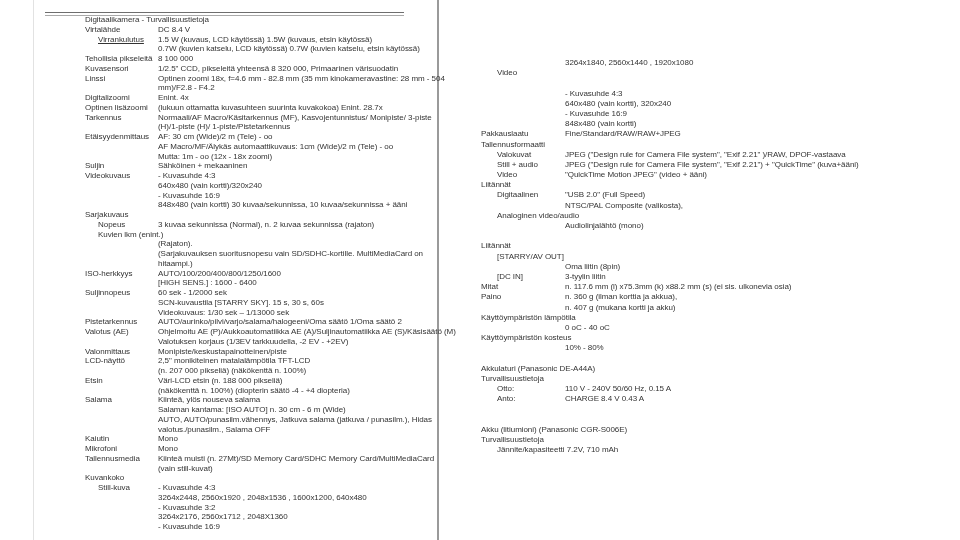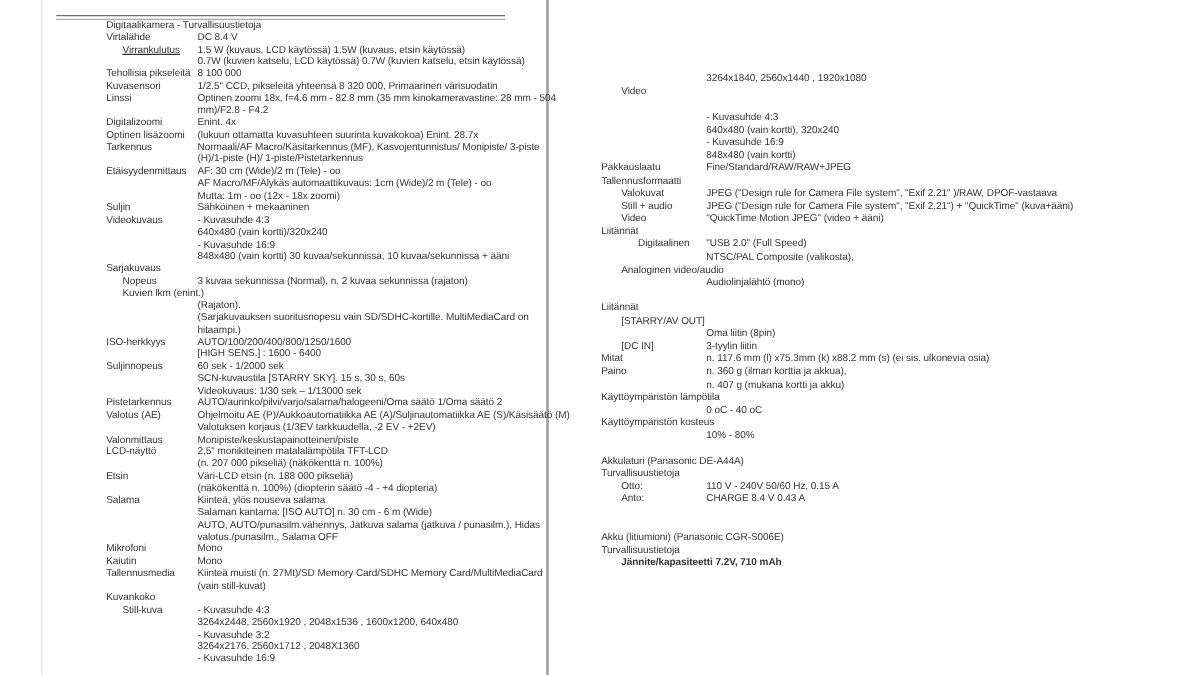--- a/index.html
+++ b/index.html
@@ -76,22 +76,22 @@
       <div class="ln"><span class="lbl col"></span><span class="val">Valotuksen korjaus (1/3EV tarkkuudella, -2 EV - +2EV)</span></div>
       <div class="ln"><span class="lbl col">Valonmittaus</span><span class="val">Monipiste/keskustapainotteinen/piste</span></div>
       <div class="ln"><span class="lbl col">LCD-näyttö</span><span class="val">2,5" monikiteinen matalalämpötila TFT-LCD</span></div>
       <div class="ln"><span class="lbl col"></span><span class="val">(n. 207 000 pikseliä) (näkökenttä n. 100%)</span></div>
       <div class="ln"><span class="lbl col">Etsin</span><span class="val">Väri-LCD etsin (n. 188 000 pikseliä)</span></div>
       <div class="ln"><span class="lbl col"></span><span class="val">(näkökenttä n. 100%) (diopterin säätö -4 - +4 diopteria)</span></div>
       <div class="ln"><span class="lbl col">Salama</span><span class="val">Kiinteä, ylös nouseva salama</span></div>
       <div class="ln"><span class="lbl col"></span><span class="val">Salaman kantama: [ISO AUTO] n. 30 cm - 6 m (Wide)</span></div>
       <div class="ln"><span class="lbl col"></span><span class="val">AUTO, AUTO/punasilm.vähennys, Jatkuva salama (jatkuva / punasilm.), Hidas</span></div>
       <div class="ln"><span class="lbl col"></span><span class="val">valotus./punasilm., Salama OFF</span></div>
+      <div class="ln"><span class="lbl col">Kaiutin</span><span class="val">Mono</span></div>
       <div class="ln"><span class="lbl col">Mikrofoni</span><span class="val">Mono</span></div>
-      <div class="ln"><span class="lbl col">Kaiutin</span><span class="val">Mono</span></div>
       <div class="ln"><span class="lbl col">Tallennusmedia</span><span class="val">Kiinteä muisti (n. 27Mt)/SD Memory Card/SDHC Memory Card/MultiMediaCard</span></div>
       <div class="ln"><span class="lbl col"></span><span class="val">(vain still-kuvat)</span></div>
       <div class="ln"><span class="lbl">Kuvankoko</span></div>
       <div class="ln"><span class="lbl col" style="padding-left: calc(var(--ind) * 1);">Still-kuva</span><span class="val">- Kuvasuhde 4:3</span></div>
       <div class="ln"><span class="lbl col"></span><span class="val">3264x2448, 2560x1920 , 2048x1536 , 1600x1200, 640x480</span></div>
       <div class="ln"><span class="lbl col"></span><span class="val">- Kuvasuhde 3:2</span></div>
       <div class="ln"><span class="lbl col"></span><span class="val">3264x2176, 2560x1712 , 2048X1360</span></div>
       <div class="ln"><span class="lbl col"></span><span class="val">- Kuvasuhde 16:9</span></div>
     </div>
   <div class="page page2">
@@ -101,21 +101,21 @@
       <div class="ln"><span class="lbl col"></span><span class="val">- Kuvasuhde 4:3</span></div>
       <div class="ln"><span class="lbl col"></span><span class="val">640x480  (vain kortti), 320x240</span></div>
       <div class="ln"><span class="lbl col"></span><span class="val">- Kuvasuhde 16:9</span></div>
       <div class="ln"><span class="lbl col"></span><span class="val">848x480 (vain kortti)</span></div>
       <div class="ln"><span class="lbl col">Pakkauslaatu</span><span class="val">Fine/Standard/RAW/RAW+JPEG</span></div>
       <div class="ln"><span class="lbl">Tallennusformaatti</span></div>
       <div class="ln"><span class="lbl col" style="padding-left: calc(var(--ind) * 1);">Valokuvat</span><span class="val">JPEG ("Design rule for Camera File system", "Exif 2.21" )/RAW, DPOF-vastaava</span></div>
       <div class="ln"><span class="lbl col" style="padding-left: calc(var(--ind) * 1);">Still + audio</span><span class="val">JPEG ("Design rule for Camera File system", "Exif 2.21") + "QuickTime" (kuva+ääni)</span></div>
       <div class="ln"><span class="lbl col" style="padding-left: calc(var(--ind) * 1);">Video</span><span class="val">"QuickTime Motion JPEG" (video + ääni)</span></div>
       <div class="ln"><span class="lbl">Liitännät</span></div>
-      <div class="ln"><span class="lbl col" style="padding-left: calc(var(--ind) * 1); text-align: center;">Digitaalinen</span><span class="val">"USB 2.0" (Full Speed)</span></div>
+      <div class="ln"><span class="lbl col" style="padding-left: calc(var(--ind) * 1);">Digitaalinen</span><span class="val">"USB 2.0" (Full Speed)</span></div>
       <div class="ln"><span class="lbl col"></span><span class="val">NTSC/PAL Composite (valikosta),</span></div>
       <div class="ln"><span class="lbl" style="padding-left: calc(var(--ind) * 1);">Analoginen video/audio</span></div>
       <div class="ln"><span class="lbl col"></span><span class="val">Audiolinjalähtö (mono)</span></div>
       <div class="ln"><span class="lbl col"></span></div>
       <div class="ln"><span class="lbl">Liitännät</span></div>
       <div class="ln"><span class="lbl" style="padding-left: calc(var(--ind) * 1);">[STARRY/AV OUT]</span></div>
       <div class="ln"><span class="lbl col"></span><span class="val">Oma liitin  (8pin)</span></div>
       <div class="ln"><span class="lbl col" style="padding-left: calc(var(--ind) * 1);">[DC IN]</span><span class="val">3-tyylin liitin</span></div>
       <div class="ln"><span class="lbl col">Mitat</span><span class="val">n. 117.6 mm (l) x75.3mm (k) x88.2 mm (s) (ei sis. ulkonevia osia)</span></div>
       <div class="ln"><span class="lbl col">Paino</span><span class="val">n. 360 g (ilman korttia ja akkua),</span></div>
@@ -126,15 +126,15 @@
       <div class="ln"><span class="lbl col"></span><span class="val">10% - 80%</span></div>
       <div class="ln"><span class="lbl col"></span></div>
       <div class="ln"><span class="lbl">Akkulaturi (Panasonic DE-A44A)</span></div>
       <div class="ln"><span class="lbl">Turvallisuustietoja</span></div>
       <div class="ln"><span class="lbl col" style="padding-left: calc(var(--ind) * 1);">Otto:</span><span class="val">110 V - 240V 50/60 Hz, 0.15 A</span></div>
       <div class="ln"><span class="lbl col" style="padding-left: calc(var(--ind) * 1);">Anto:</span><span class="val">CHARGE 8.4 V 0.43 A</span></div>
       <div class="ln"><span class="lbl col"></span></div>
       <div class="ln"><span class="lbl col"></span></div>
       <div class="ln"><span class="lbl">Akku (litiumioni) (Panasonic CGR-S006E)</span></div>
       <div class="ln"><span class="lbl">Turvallisuustietoja</span></div>
-      <div class="ln"><span class="lbl" style="padding-left: calc(var(--ind) * 1); font-weight: bold;">Jännite/kapasiteetti  7.2V, 710 mAh</span></div>
+      <div class="ln"><span class="lbl" style="padding-left: calc(var(--ind) * 1);">Jännite/kapasiteetti  7.2V, 710 mAh</span></div>
     </div>
 </div>
 
 </body></html>

